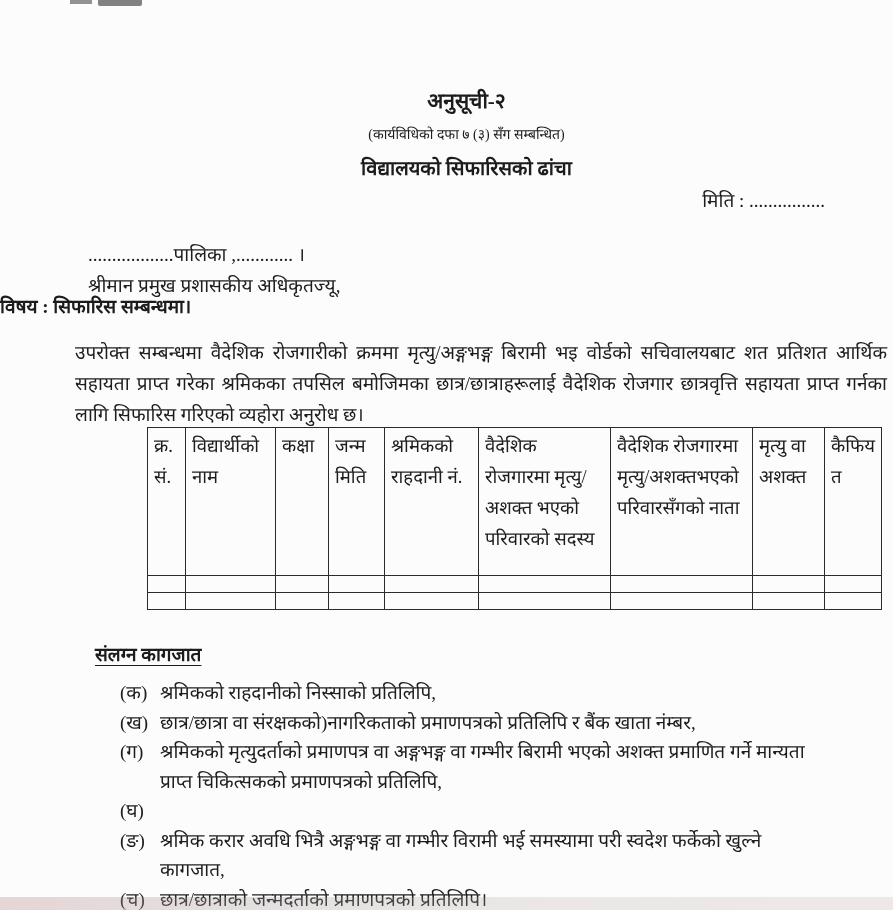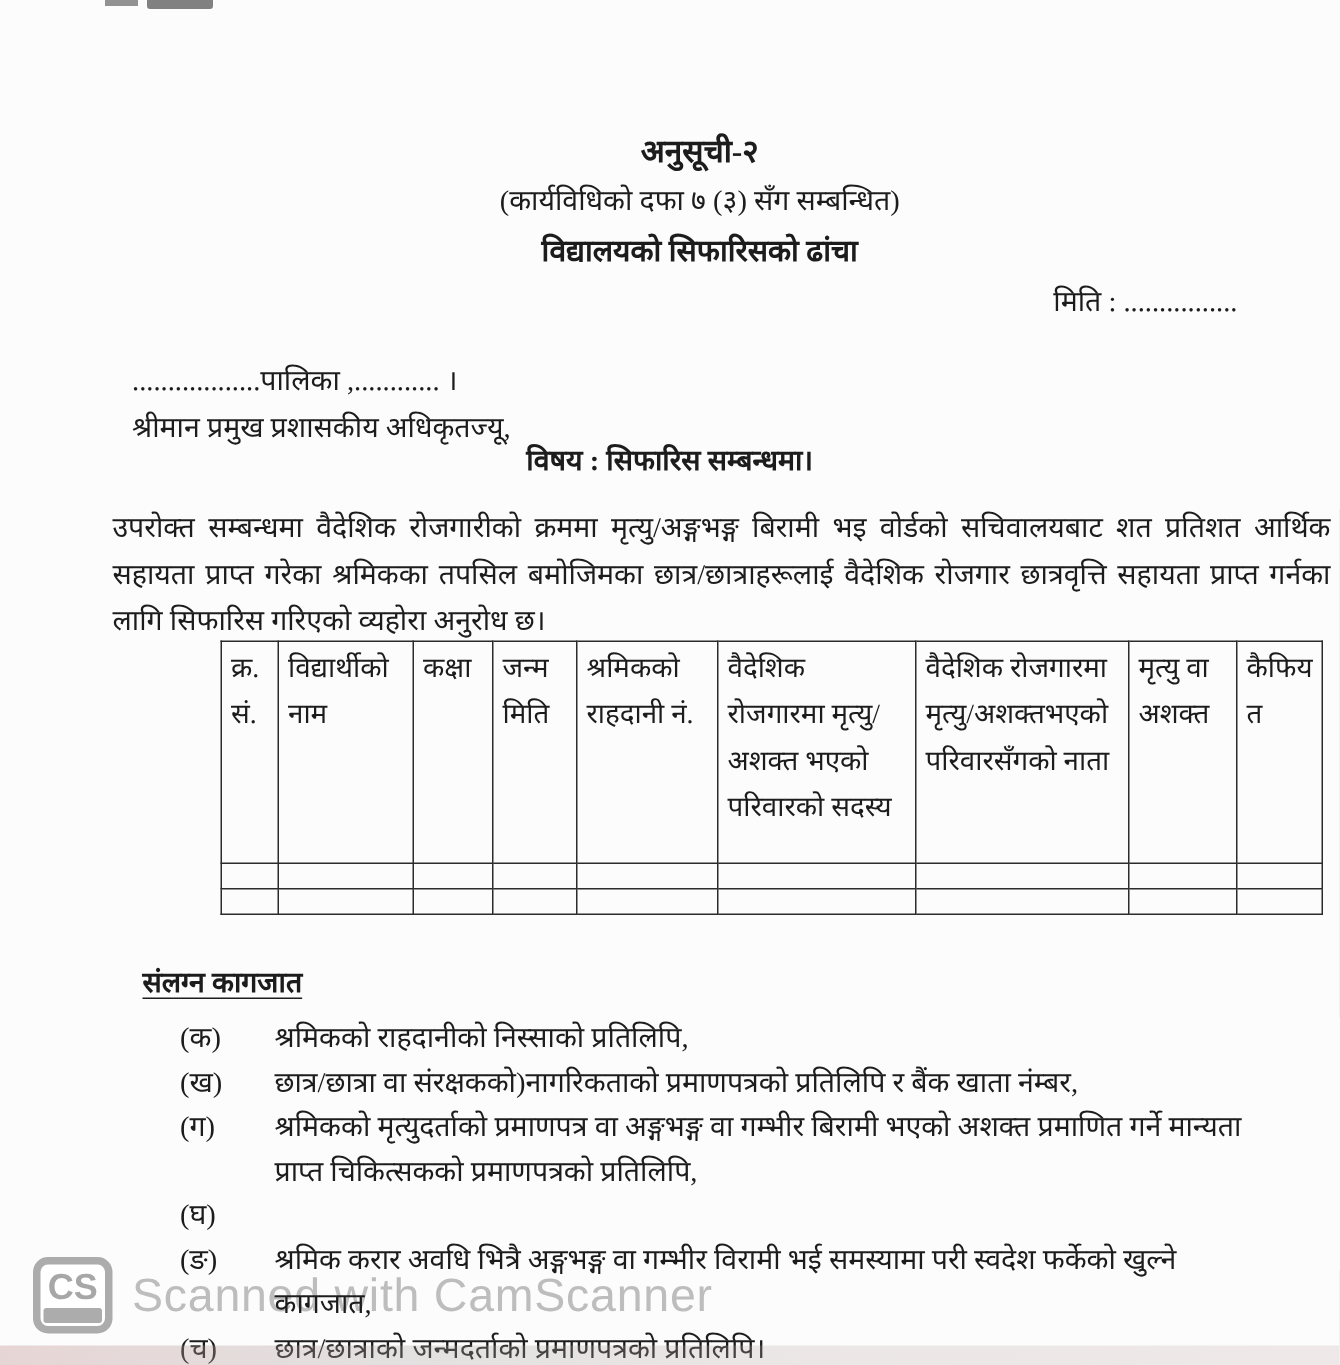--- a/index.html
+++ b/index.html
@@ -17,46 +17,46 @@
   
   .scan-sliver-a { position: absolute; left: 70px; top: 0; width: 22px; height: 4px; background: #3a3a3a; opacity: .55; z-index: 3; }
   .scan-sliver-b { position: absolute; left: 98px; top: 0; width: 44px; height: 6px; background: #2f2f2f; opacity: .6; border-radius: 0 0 2px 2px; z-index: 3; }
   .scan-bottom-band {
     position: absolute; left: 0; bottom: 0; width: 100%; height: 13px; z-index: 3;
     background: linear-gradient(90deg, rgba(196,150,150,.38), rgba(168,160,160,.30) 30%, rgba(190,170,170,.26) 60%, rgba(205,185,185,.30));
   }
   
   .title-block { position: absolute; top: 84px; left: 0; width: 100%; text-align: center; z-index: 2; padding-left: 40px; }
   .title-line1 { font-size: 21px; font-weight: bold; line-height: 34px; }
-  .title-line2 { font-size: 19px; line-height: 34px; }
+  .title-line2 { font-size: 14px; line-height: 34px; }
   .title-line3 { font-size: 20px; font-weight: bold; line-height: 33px; }
   .date-line { position: absolute; top: 187px; right: 68px; font-size: 19px; z-index: 2; text-align: right; }
   .addressee { position: absolute; left: 88px; top: 239px; font-size: 19px; line-height: 31px; z-index: 2; }
-  .subject-line { position: absolute; top: 293px; left: 0; width: 100%; text-align: center; font-size: 19px; font-weight: bold; z-index: 2; }
+  .subject-line { position: absolute; top: 293px; left: 0; width: 100%; text-align: left; font-size: 19px; font-weight: bold; z-index: 2; }
   .body-par {
     position: absolute; left: 75px; top: 337px; width: 812px;
     font-size: 19px; line-height: 31px; text-align: justify; z-index: 2;
   }
   
   .ref-table-wrap { position: absolute; left: 103px; top: 427px; z-index: 2; padding-left: 44px; }
   table.ref-table { border-collapse: collapse; width: 734px; table-layout: fixed; }
   table.ref-table th, table.ref-table td { border: 1.6px solid #2b2b2b; }
   table.ref-table th {
     font-weight: normal; font-size: 18.5px; line-height: 31px;
     vertical-align: top; text-align: left; padding: 3px 4px 3px 6px;
     height: 148px; overflow-wrap: anywhere;
   }
   table.ref-table td.blank-cell { height: 17px; }
   
   .attachments { position: absolute; left: 95px; top: 641px; width: 740px; z-index: 2; }
   .attachments-heading { font-size: 19px; font-weight: bold; text-decoration: underline; text-underline-offset: 4px; }
   .attachment-list { margin-top: 11px; }
   .attachment-item { display: flex; font-size: 19px; line-height: 29.5px; }
   .attachment-label { width: 40px; margin-left: 25px; flex: 0 0 auto; }
-  .attachment-text { flex: 1 1 auto; margin-left: 23px; max-width: 650px; }
+  .attachment-text { flex: 1 1 auto; max-width: 650px; }
   
   .watermark { position: absolute; left: 22px; top: 838px; display: flex; align-items: center; gap: 13px; z-index: 1; }
   .cs-logo {
     position: relative; width: 53px; height: 51px;
     border: 5px solid #acacac; border-radius: 10px; background: #ffffff;
   }
   .cs-logo-text {
     position: absolute; top: 2px; left: 0; width: 100%; text-align: center;
     font-family: "Liberation Sans", sans-serif; font-weight: bold; font-size: 24px; color: #a7a7a7;
   }
@@ -65,27 +65,20 @@
 </style>
 </head>
 <body>
 
 <div class="page">
 
   <div class="scan-sliver-a"></div>
   <div class="scan-sliver-b"></div>
   <div class="scan-bottom-band"></div>
 
-  <div class="watermark">
-    <div class="cs-logo">
-      <div class="cs-logo-text">CS</div>
-      <div class="cs-logo-bar"></div>
-    </div>
-    <div class="watermark-text">Scanned with CamScanner</div>
-  </div>
 
   <div class="title-block">
     <div class="title-line1">अनुसूची-२</div>
     <div class="title-line2">(कार्यविधिको दफा ७ (३) सँग सम्बन्धित)</div>
     <div class="title-line3">विद्यालयको सिफारिसको ढांचा</div>
   </div>
 
   <div class="date-line">मिति : ................</div>
 
   <div class="addressee">

